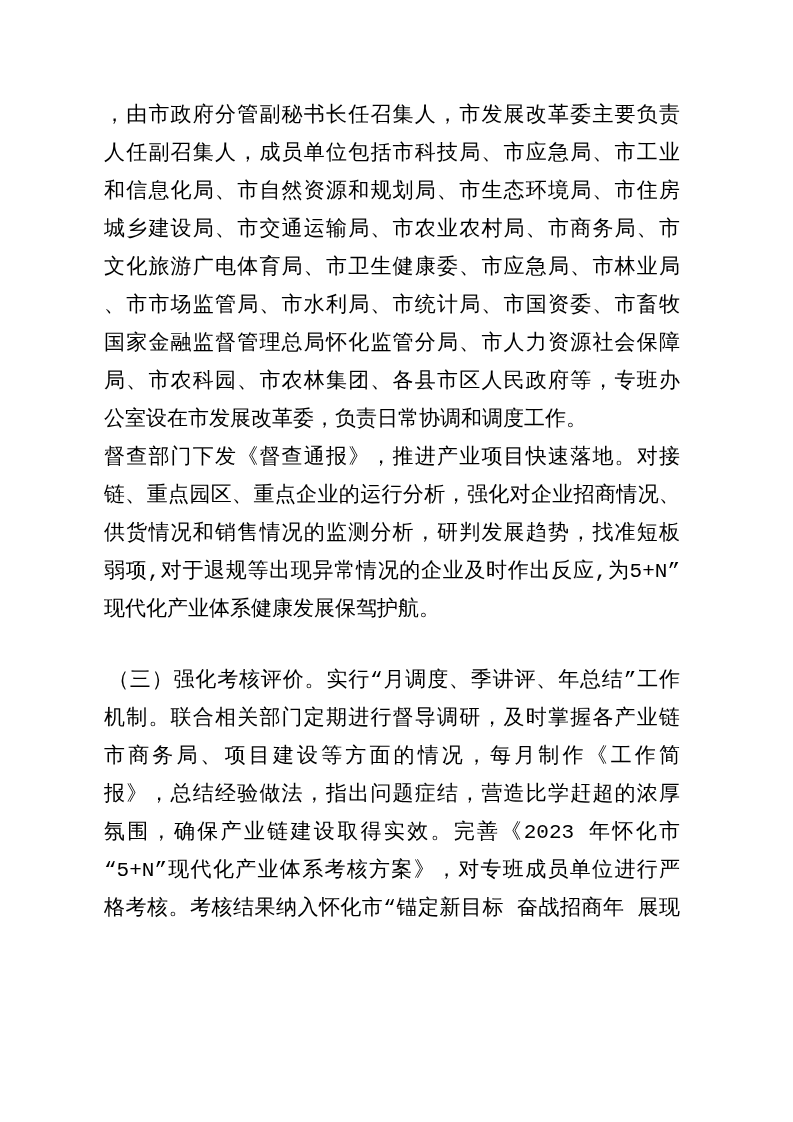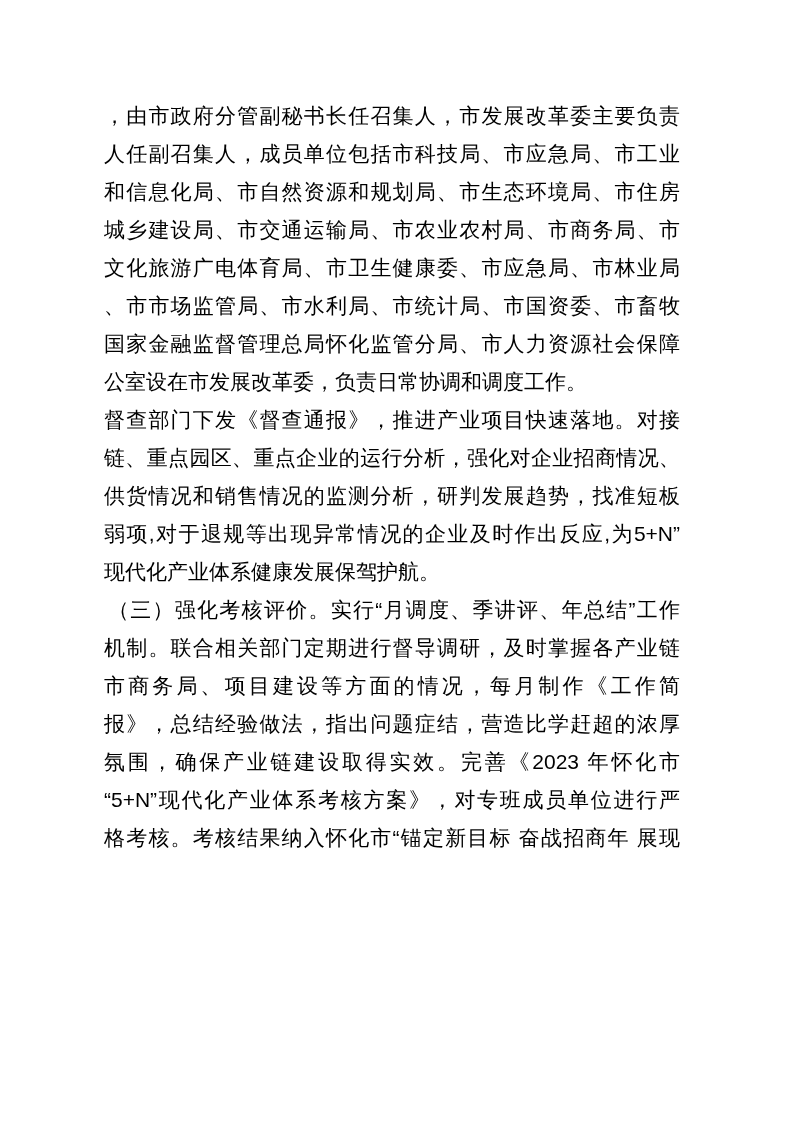--- a/index.html
+++ b/index.html
@@ -20,20 +20,21 @@
     left: 104px;
     top: 97px;
     width: 576px;
     font-size: 21px;
     line-height: 38px;
     color: #000000;
   }
   .paragraph {
     margin: 0;
     padding: 0;
+    font-family: Liberation Mono, monospace;
   }
   .line {
     height: 38px;
     overflow: hidden;
     text-align: justify;
     text-align-last: justify;
     white-space: normal;
   }
   .line.line-end {
     text-align-last: left;
@@ -45,31 +46,32 @@
 <div class="page" style="background: rgb(255, 255, 255);">
   <div class="text-block" style="color: rgb(0, 0, 0);">
       <div class="paragraph">
         <div class="line" style="text-indent: 0px;">，由市政府分管副秘书长任召集人，市发展改革委主要负责</div>
         <div class="line">人任副召集人，成员单位包括市科技局、市应急局、市工业</div>
         <div class="line">和信息化局、市自然资源和规划局、市生态环境局、市住房</div>
         <div class="line">城乡建设局、市交通运输局、市农业农村局、市商务局、市</div>
         <div class="line">文化旅游广电体育局、市卫生健康委、市应急局、市林业局</div>
         <div class="line">、市市场监管局、市水利局、市统计局、市国资委、市畜牧</div>
         <div class="line">国家金融监督管理总局怀化监管分局、市人力资源社会保障</div>
+        <div class="line">局、市农科园、市农林集团、各县市区人民政府等，专班办</div>
         <div class="line line-end">公室设在市发展改革委，负责日常协调和调度工作。</div>
       </div>
       <div class="paragraph">
         <div class="line">督查部门下发《督查通报》，推进产业项目快速落地。对接</div>
         <div class="line">链、重点园区、重点企业的运行分析，强化对企业招商情况、</div>
         <div class="line">供货情况和销售情况的监测分析，研判发展趋势，找准短板</div>
         <div class="line">弱项,对于退规等出现异常情况的企业及时作出反应,为5+N”</div>
         <div class="line line-end">现代化产业体系健康发展保驾护航。</div>
       </div>
       <div class="paragraph">
-        <div class="line" style="text-indent: 4px;">（三）强化考核评价。实行“月调度、季讲评、年总结”工作</div>
+        <div class="line" style="text-indent: 4px; margin-top: 33px;">（三）强化考核评价。实行“月调度、季讲评、年总结”工作</div>
         <div class="line">机制。联合相关部门定期进行督导调研，及时掌握各产业链</div>
         <div class="line">市商务局、项目建设等方面的情况，每月制作《工作简</div>
         <div class="line">报》，总结经验做法，指出问题症结，营造比学赶超的浓厚</div>
         <div class="line">氛围，确保产业链建设取得实效。完善《2023 年怀化市</div>
         <div class="line">“5+N”现代化产业体系考核方案》，对专班成员单位进行严</div>
         <div class="line">格考核。考核结果纳入怀化市“锚定新目标 奋战招商年 展现</div>
       </div>
     </div>
 </div>
 

